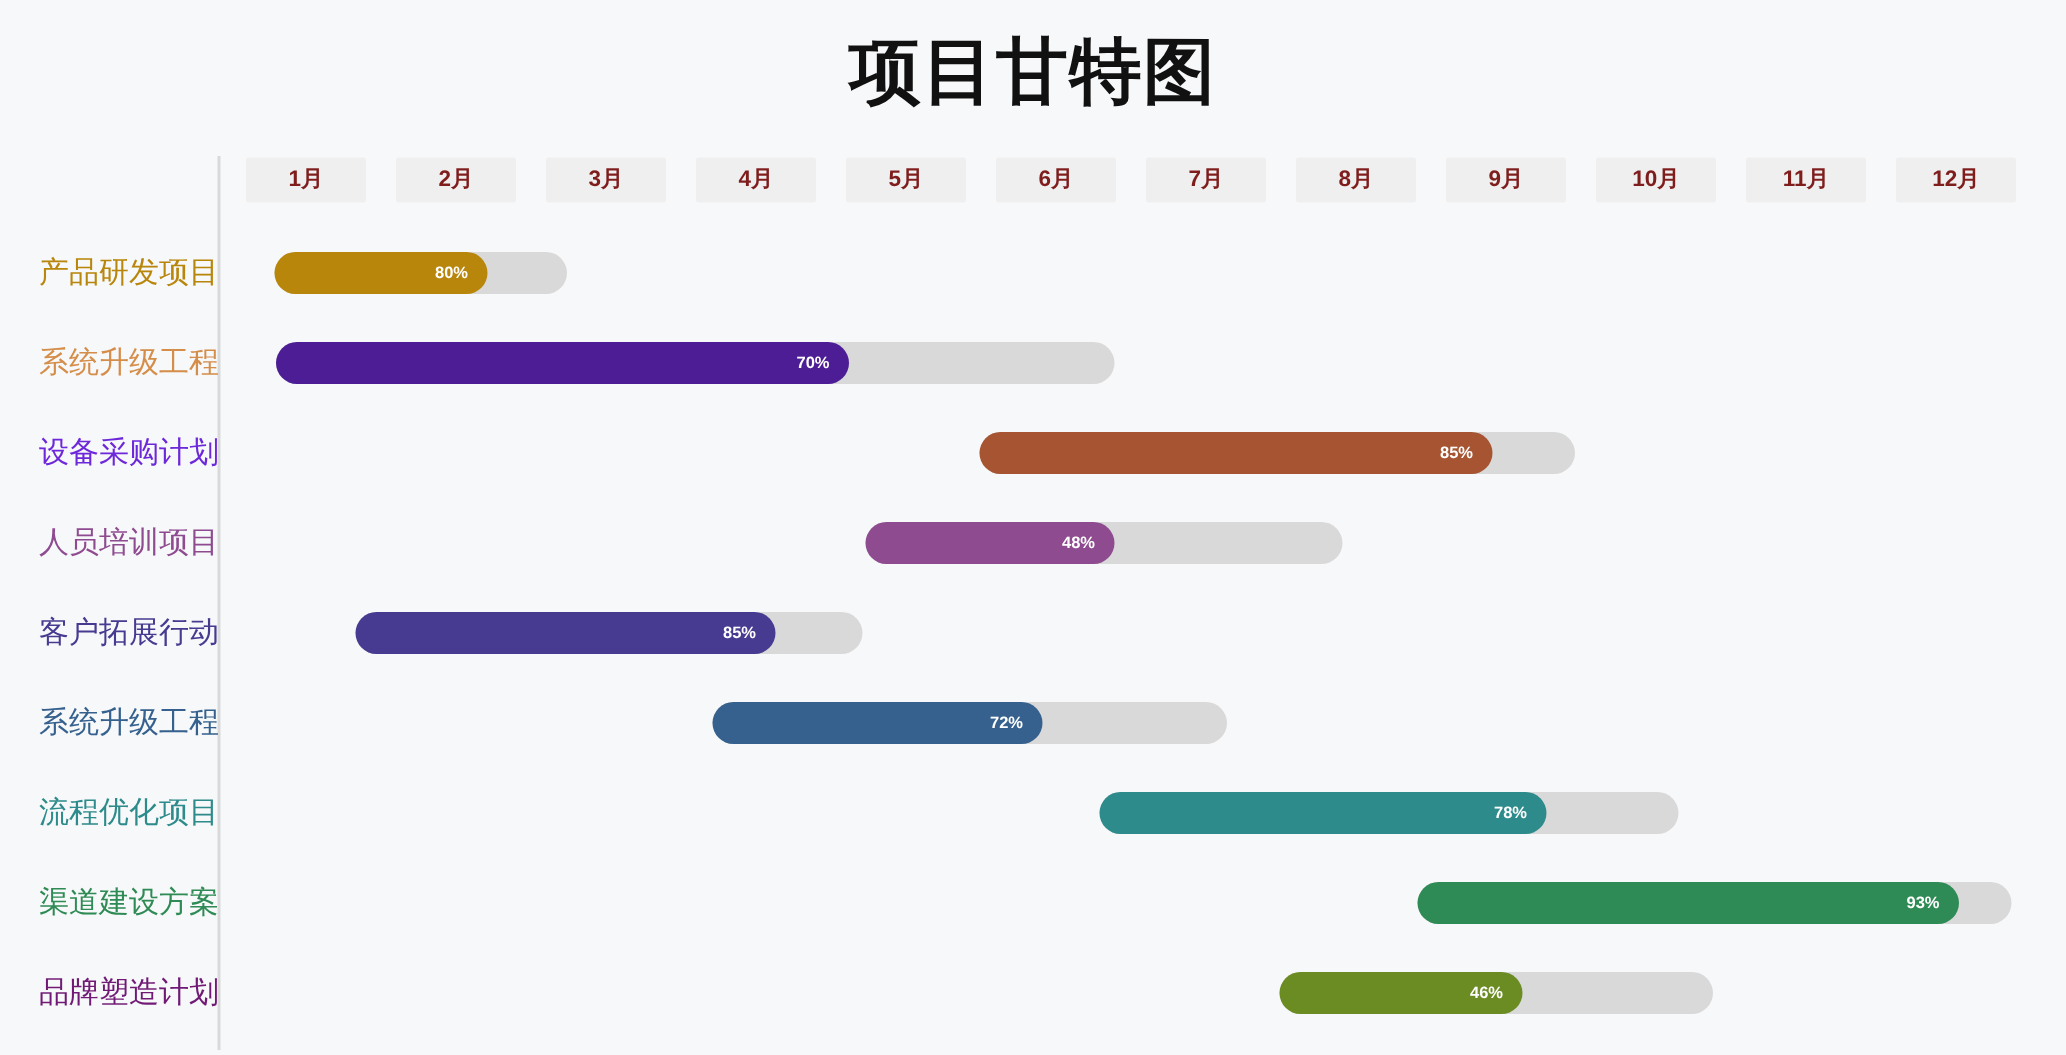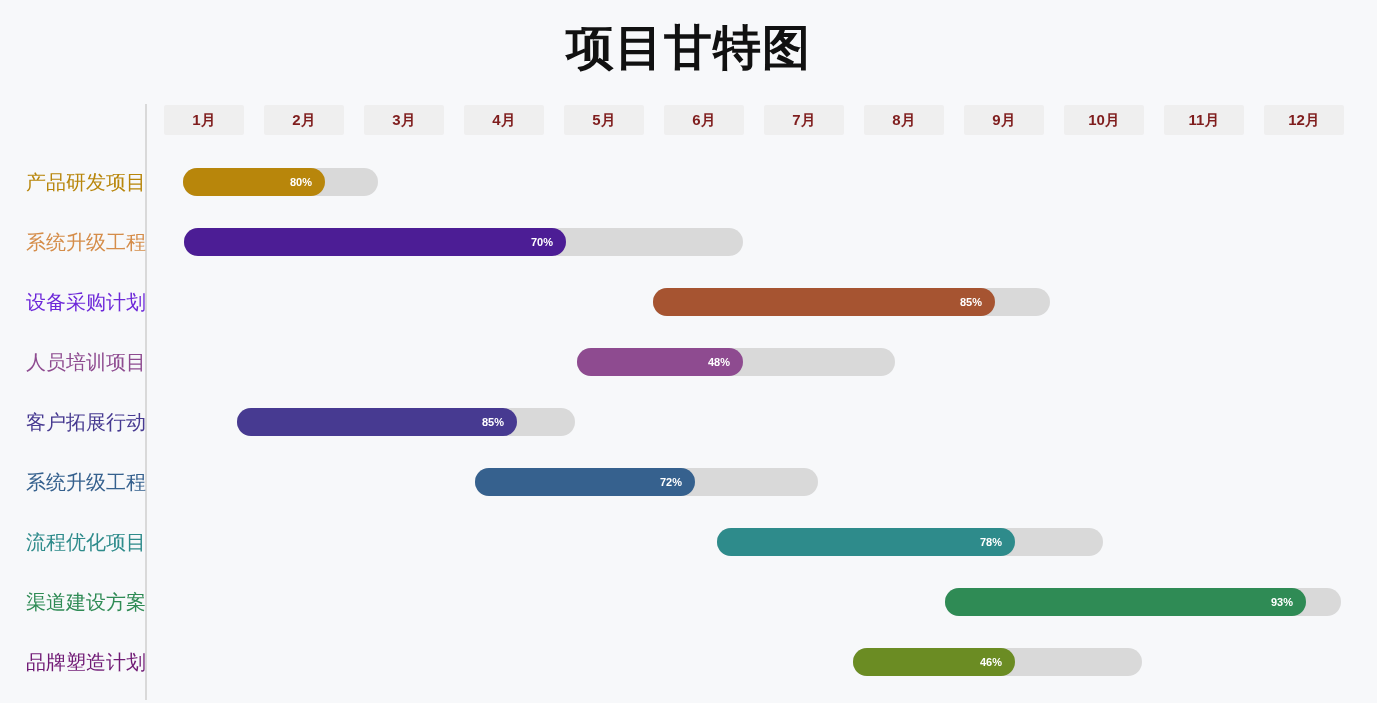--- a/index.html
+++ b/index.html
@@ -128,21 +128,21 @@
     <span class="task-label" style="color: rgb(54, 97, 142);">系统升级工程</span>
     <div class="track" style="left: 475px; width: 343px;">
       <div class="fill" style="width: 220px; background: rgb(54, 97, 142);">
         <span class="pct">72%</span>
       </div>
     </div>
   </div>
 
   <div class="task-row" style="top: 528px; padding-left: 40px;">
     <span class="task-label" style="color: rgb(46, 139, 139);">流程优化项目</span>
-    <div class="track" style="left: 717px; width: 386px; text-align: right;">
+    <div class="track" style="left: 733px; width: 386px; text-align: right;">
       <div class="fill" style="width: 298px; background: rgb(46, 139, 139);">
         <span class="pct">78%</span>
       </div>
     </div>
   </div>
 
   <div class="task-row" style="top: 588px;">
     <span class="task-label" style="color: rgb(47, 139, 85);">渠道建设方案</span>
     <div class="track" style="left: 945px; width: 396px;">
       <div class="fill" style="width: 361px; background: rgb(47, 139, 85);">

